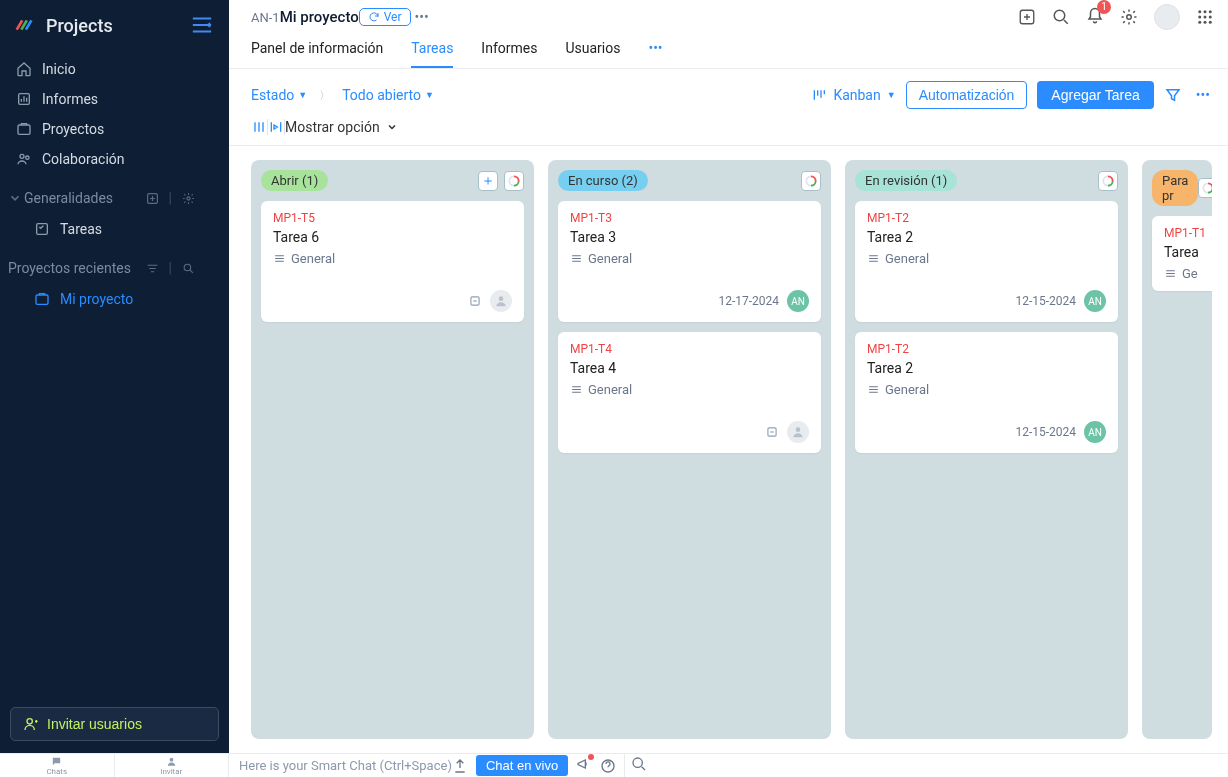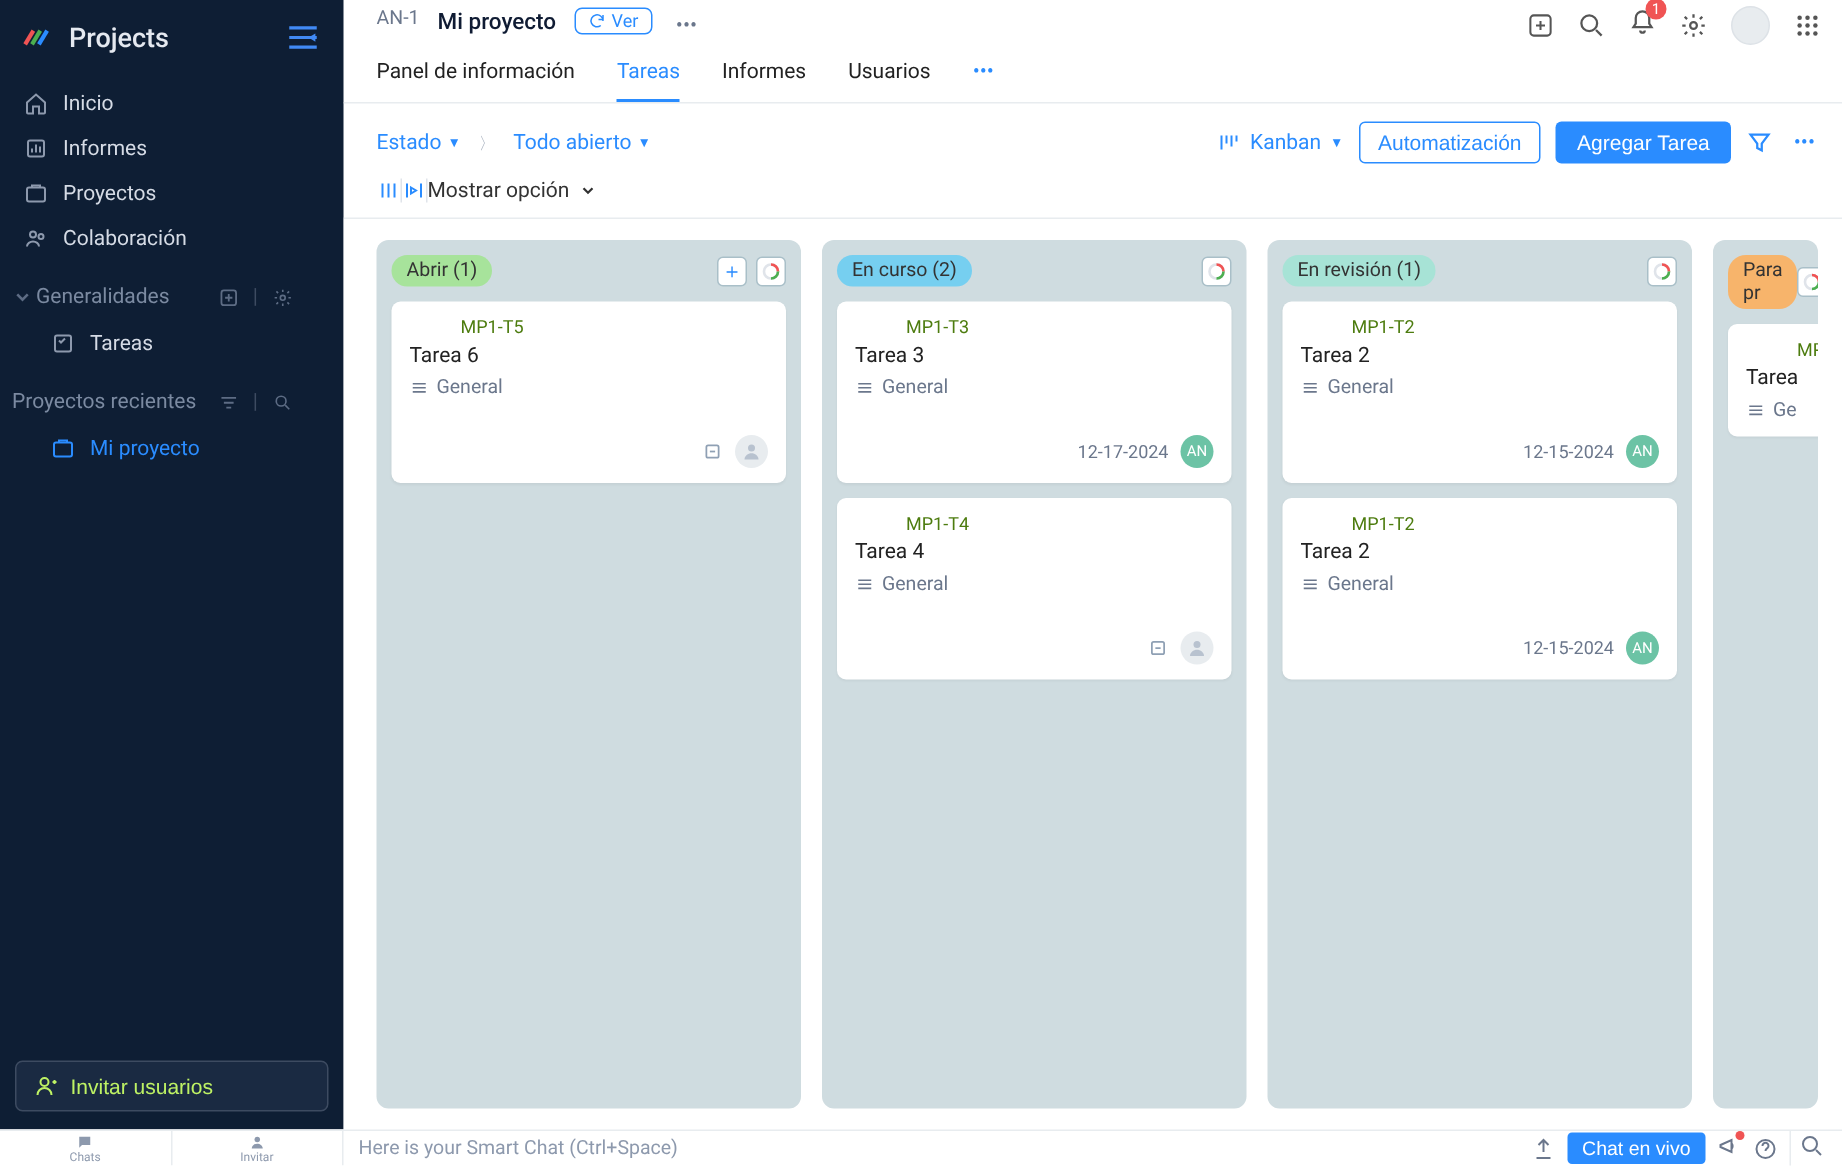--- a/index.html
+++ b/index.html
@@ -17,21 +17,21 @@
   .sb-group { padding: 6px 34px 4px 8px; display: flex; align-items: center; justify-content: space-between; color: #7b8aa1; font-size: 14px; }
   .sb-group .left { display: flex; align-items: center; gap: 2px; }
   .sb-group .chev { width: 14px; height: 14px; color: #5d6c84; }
   .sb-group .acts { display: flex; align-items: center; gap: 10px; color: #5d6c84; }
   .sb-sub { padding-left: 18px; }
   .sb-link { color: #2a8cff; }
   .invite { margin: auto 10px 12px 10px; display: inline-flex; align-items: center; gap: 8px; padding: 8px 12px; border: 1px solid #3d4b61; border-radius: 5px; background: #1a2a42; color: #bef264; cursor: pointer; font-size: 14px; }
   
   .main { flex: 1; display: flex; flex-direction: column; overflow: hidden; }
   .topbar { display: flex; align-items: center; justify-content: space-between; padding: 4px 14px 0 22px; }
-  .topbar .left { display: flex; align-items: flex-start; gap: 12px; }
+  .topbar .left { display: flex; align-items: center; }
   .bc-code { color: #6b778c; font-size: 13px; }
   .bc-title { font-size: 15px; font-weight: 500; }
   .view-pill { display: inline-flex; align-items: center; gap: 4px; border: 1px solid #2a8cff; color: #2a8cff; border-radius: 5px; padding: 1px 8px; font-size: 12px; cursor: pointer; }
   .dots { color: #6b778c; cursor: pointer; padding: 4px; }
   .topbar .right { display: flex; align-items: center; gap: 16px; }
   .ticon { width: 18px; height: 18px; color: #555; cursor: pointer; position: relative; }
   .bell-wrap { position: relative; }
   .badge { position: absolute; top: -7px; right: -7px; background: #f05454; color: #fff; font-size: 10px; width: 14px; height: 14px; border-radius: 50%; display: flex; align-items: center; justify-content: center; }
   .avatar { width: 26px; height: 26px; border-radius: 50%; background: #e8ecef; border: 1px solid #dde2e7; }
   .apps { width: 18px; height: 18px; color: #555; cursor: pointer; }
@@ -57,36 +57,36 @@
   .col { width: 283px; flex-shrink: 0; background: #cfdce0; border-radius: 8px; padding: 10px; display: flex; flex-direction: column; gap: 10px; }
   .col-head { display: flex; align-items: center; justify-content: space-between; }
   .status-pill { display: inline-block; padding: 3px 10px; border-radius: 12px; font-size: 13px; color: #333; }
   .s-green { background: #a7e39b; }
   .s-blue { background: #76cff0; }
   .s-teal { background: #a7e3d6; }
   .s-orange { background: #f7b46b; }
   .col-acts { display: flex; gap: 6px; align-items: center; }
   .sq { width: 20px; height: 20px; border: 1px solid #a9bfc8; border-radius: 4px; display: flex; align-items: center; justify-content: center; color: #2a8cff; background: #fff; cursor: pointer; }
   .card { background: #fff; border-radius: 6px; padding: 10px 12px 10px 12px; box-shadow: 0 1px 2px rgba(0,0,0,.05); display: flex; flex-direction: column; gap: 4px; position: relative; }
-  .card-code { color: #4d7c0f; font-size: 12px; margin-left: 34px; }
+  .card-code { color: #ef4444; font-size: 12px; }
   .card-title { font-size: 14px; color: #222; }
   .card-tag { display: flex; align-items: center; gap: 5px; color: #6b778c; font-size: 13px; padding-top: 2px; }
   .card-foot { display: flex; align-items: center; justify-content: flex-end; gap: 8px; padding-top: 20px; }
   .card-date { color: #6b778c; font-size: 12px; }
   .chip { width: 22px; height: 22px; border-radius: 50%; display: flex; align-items: center; justify-content: center; font-size: 10px; color: #fff; background: #6cc3a5; }
   .chip.anon { background: #e8ecef; }
   .card .sub-ic { width: 14px; height: 14px; color: #8fa0b4; }
   .col.cut { width: 70px; overflow: hidden; }
   .col.cut .card { width: 260px; }
   
   .footer { height: 24px; border-top: 1px solid #e8ecef; display: flex; }
   .f-left { width: 229px; display: flex; }
   .f-tab { flex: 1; display: flex; flex-direction: column; align-items: center; justify-content: center; font-size: 8px; color: #8d99ad; border-right: 1px solid #e8ecef; cursor: pointer; gap: 0; }
   .f-tab svg { width: 11px; height: 11px; }
-  .f-right { flex: 1; display: flex; align-items: center; justify-content: space-between; padding: 0 6px 0 10px; font-size: 13px; color: #8d99ad; }
+  .f-right { flex: 1; display: flex; align-items: center; justify-content: flex-start; padding: 0 6px 0 10px; font-size: 13px; color: #8d99ad; }
   .f-acts { display: flex; align-items: center; gap: 8px; }
   .chat-btn { background: #2a8cff; color: #fff; border: none; padding: 3px 10px; border-radius: 3px; font-size: 13px; cursor: pointer; }
   .fi { width: 16px; height: 16px; color: #6b778c; cursor: pointer; }
   .noti-dot { position: relative; }
   .noti-dot::after { content:""; position:absolute; top:-2px; right:-2px; width:6px; height:6px; background:#f05454; border-radius:50%; }
   .last-col { border-left: 1px solid #e8ecef; padding: 2px 6px; }
 </style>
 </head>
 <body>
 

